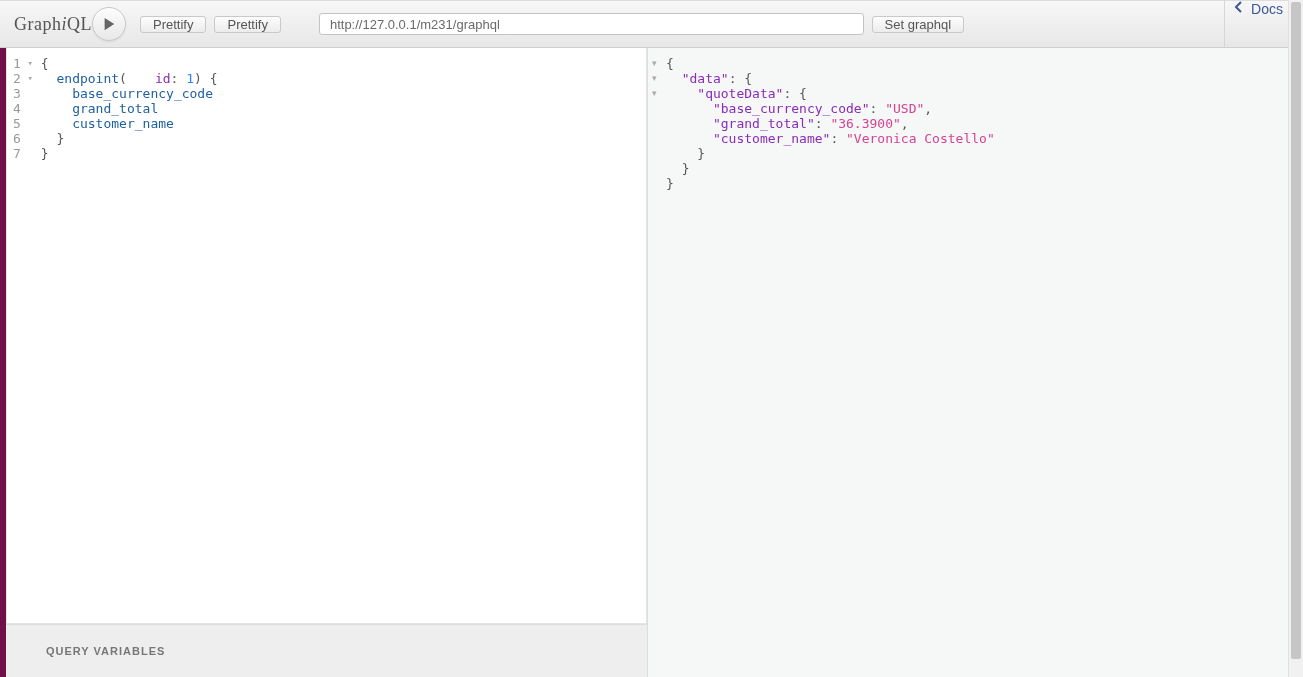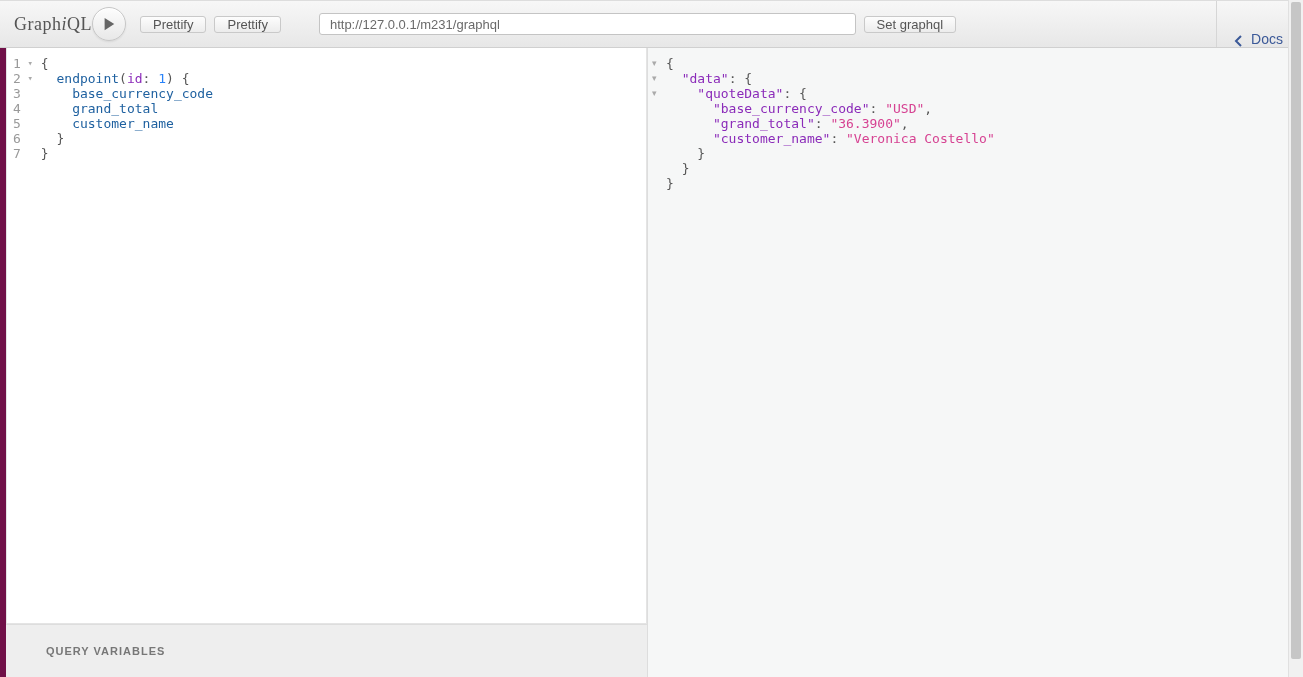--- a/index.html
+++ b/index.html
@@ -34,23 +34,23 @@
     border-radius: 3px;
     padding: 0 12px; font-size: 13px; color: #555;
     cursor: pointer; margin-right: 8px;
   }
   .endpoint-input {
     flex: 1; margin-left: 30px; margin-right: 8px;
     height: 22px; border: 1px solid #c4c4c4; border-radius: 3px;
     padding: 10px 10px; font-size: 13px; color: #6a6a6a; background: #fff;
   }
   .docs-toggle {
-    margin-left: auto; display: flex; align-items: flex-end;
+    margin-left: auto; display: flex; align-items: flex-start;
     color: #3B5998; font-size: 14px; cursor: pointer;
-    padding-left: 16px; border-left: 1px solid #d6d6d6; height: 100%;
+    padding-left: 8px; border-left: 1px solid #d6d6d6; height: 100%;
     padding-right: 6px;
   }
   .docs-toggle svg { width: 12px; height: 12px; margin-right: 6px; stroke: #3B5998; }
 
   .main {
     flex: 1; display: flex; min-height: 0;
     border-left: 6px solid #701048;
   }
   .left-pane { width: 49.5%; display: flex; flex-direction: column; border-right: 1px solid #ddd; }
   .right-pane { flex: 1; background: #f6f7f7; position: relative; }
@@ -62,21 +62,21 @@
     user-select: none; border-right: 0;
   }
   .gutter .ln { display: flex; justify-content: flex-end; align-items: center; height: 15px; }
   .gutter .fold { color: #aaa; font-size: 9px; margin-left: 4px; width: 8px; }
   .code {
     flex: 1; font-family: Consolas, Menlo, Monaco, monospace;
     font-size: 13px; line-height: 15px; padding: 8px 0 0 6px; white-space: pre;
     color: #555;
   }
   .tok-field { color: #1f61a0; }
-  .tok-attr  { color: #8b2bb9; }
+  .tok-attr  { color: #8b2bb9; margin-left: 28px; }
   .tok-num   { color: #2882f9; }
   .tok-paren { color: #555; }
 
   .result {
     font-family: Consolas, Menlo, Monaco, monospace;
     font-size: 13px; line-height: 15px; padding: 8px 0 0 6px; white-space: pre; color: #555;
   }
   .result-gutter {
     position: absolute; left: 0; top: 0; padding: 8px 2px 0 4px;
     font-size: 9px; color: #aaa; line-height: 15px; user-select: none;

